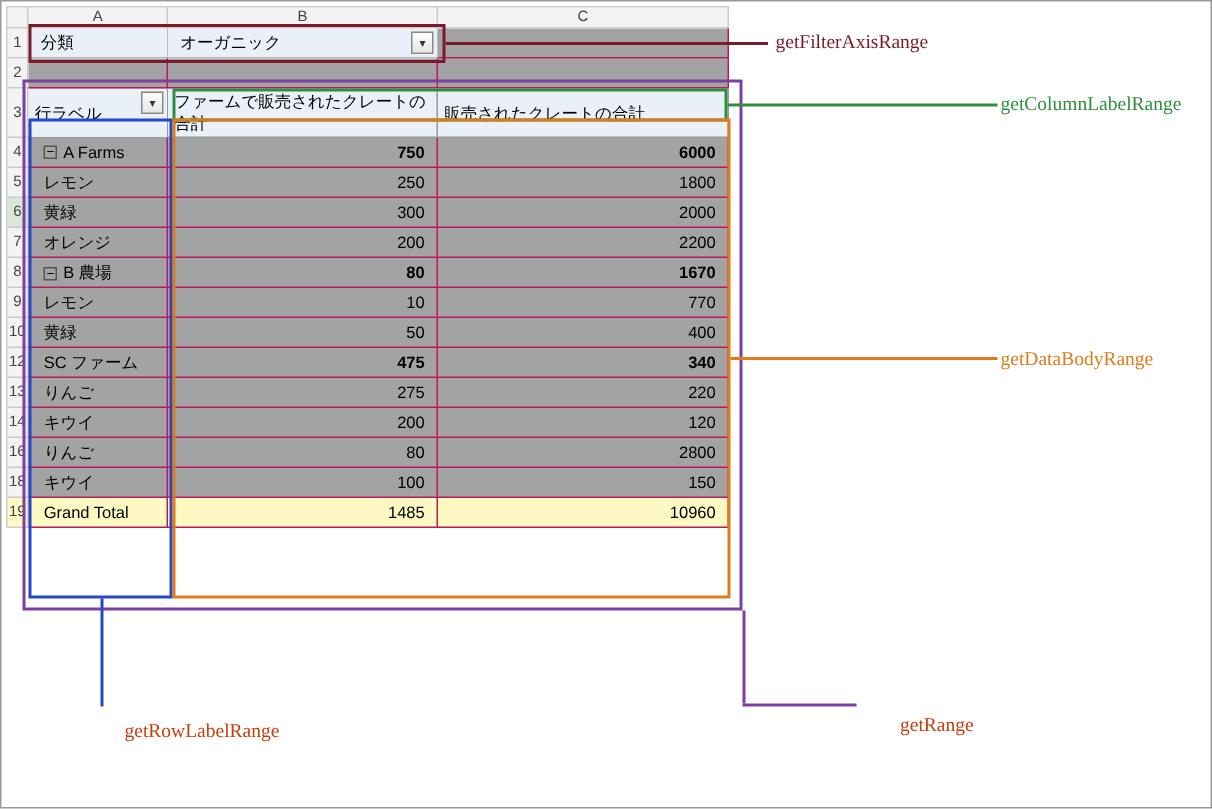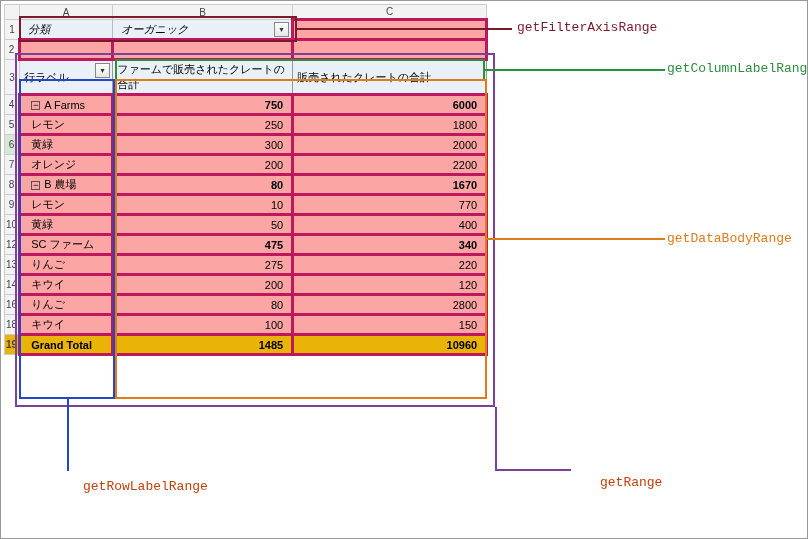--- a/index.html
+++ b/index.html
@@ -34,32 +34,32 @@
   .rowhdr {
     background: #f3f3f3;
     border: 1px solid #ccc;
     text-align: center;
     font-size: 10px;
     color: #444;
     width: 14px;
   }
   .rowhdr.sel { background: #d8e8d8; }
   .cell {
-    border: 3px solid #be185d;
+    border: 1px solid #be185d;
     height: 20px;
     padding: 1px 4px;
     vertical-align: middle;
-    background: #fca5a5;
+    background: #a3a3a3;
   }
   .filtercell {
     background: #eaf0f7;
     border: 1px solid #bbb;
     position: relative;
   }
-  .filtertxt { padding-left: 4px; font-style: italic; }
+  .filtertxt { padding-left: 4px; }
   .dropbtn {
     position: absolute;
     right: 2px; top: 2px;
     width: 15px; height: 15px;
     border: 1px solid #888;
     background: linear-gradient(#fdfdfd,#e6e6e6);
     display: flex; align-items: center; justify-content: center;
     font-size: 8px; color: #333;
   }
   .pivhdr {
@@ -74,32 +74,32 @@
   .collapse {
     display: inline-block;
     width: 9px; height: 9px;
     border: 1px solid #555;
     line-height: 7px;
     text-align: center;
     font-size: 9px;
     margin-right: 4px;
     vertical-align: middle;
   }
-  .totalrow td { background: #eab308; font-weight: bold; border-top: 1px solid #666; }
+  .totalrow td { background: #fef9c3; font-weight: normal; border-top: 1px solid #666; }
   
   .box {
     position: absolute;
     border-width: 2px;
     border-style: solid;
     pointer-events: none;
   }
   .label {
     position: absolute;
     font-size: 13px;
-    font-family: Liberation Mono, monospace;
+    font-family: Liberation Serif, serif;
   }
   .line {
     position: absolute;
     background: currentColor;
   }
   .hline { height: 2px; }
   .vline { width: 2px; }
 </style>
 </head>
 <body>

